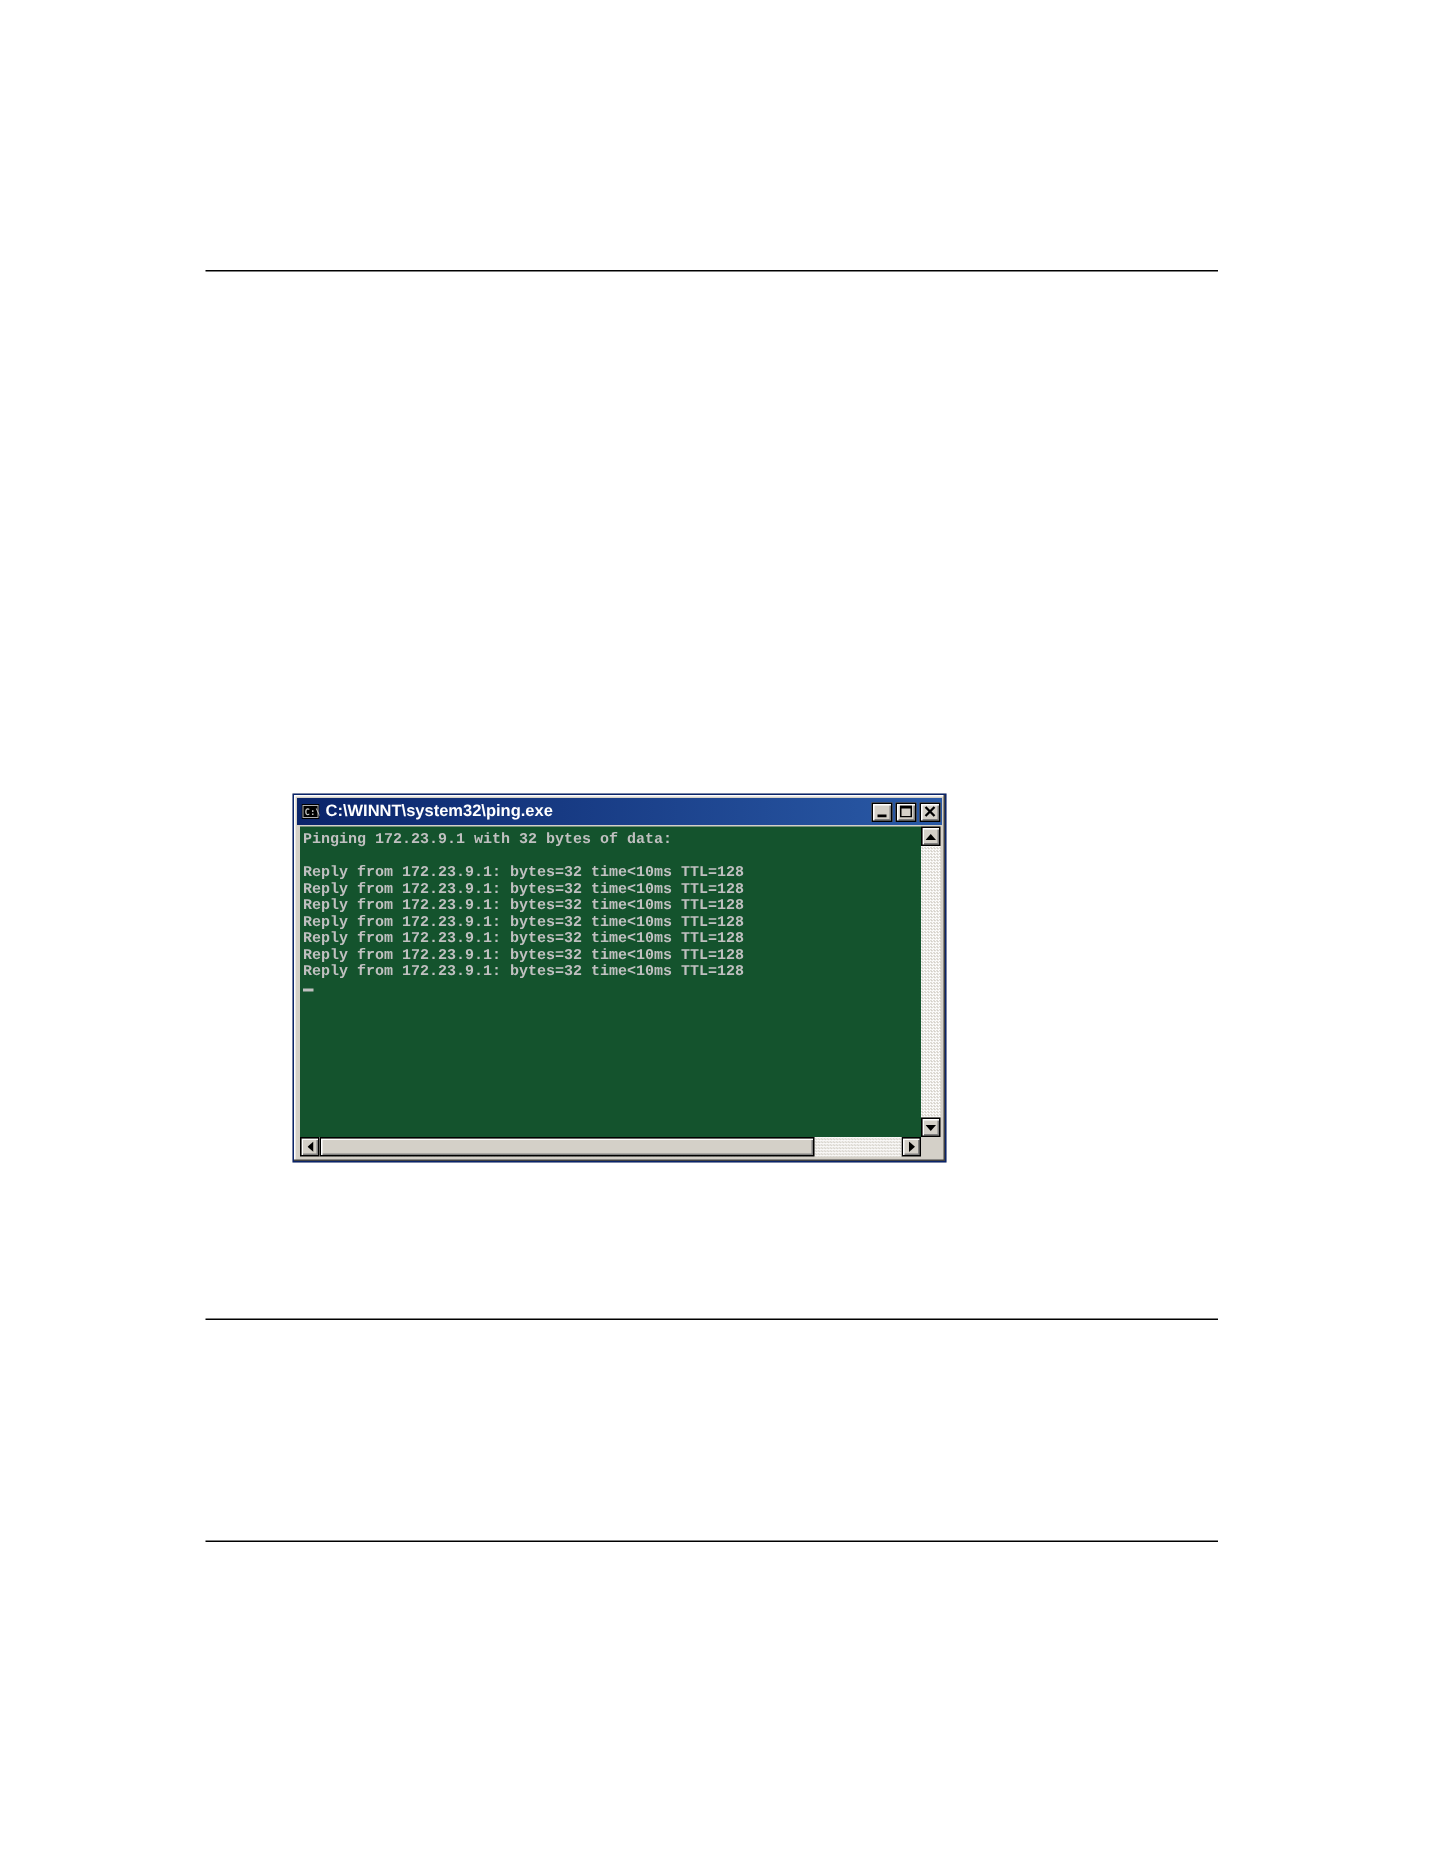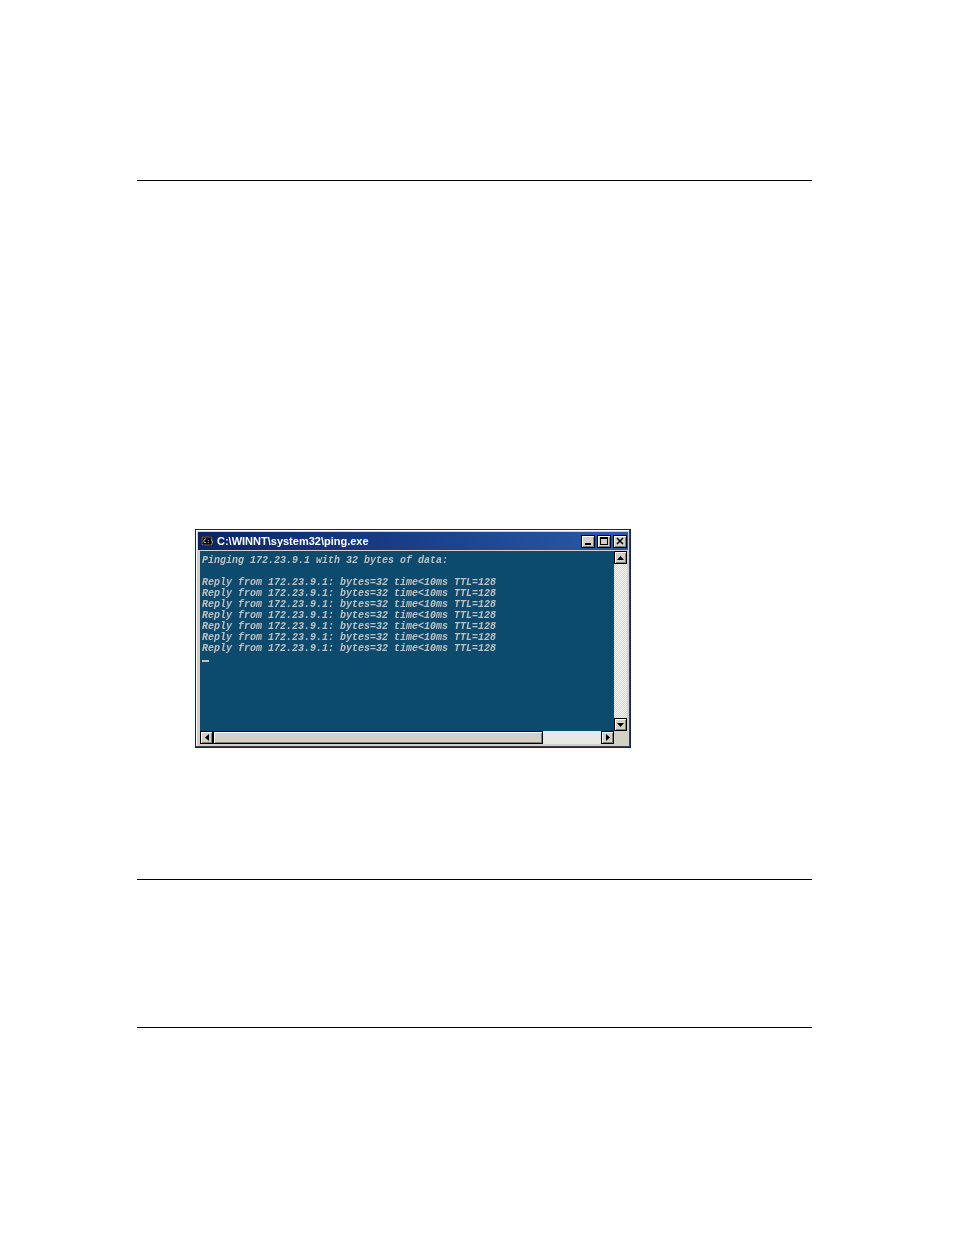--- a/index.html
+++ b/index.html
@@ -19,21 +19,21 @@
     }
     .hr3{
       position:absolute; left:137px; top:1027px; width:675px; height:1px;
       background:#000;
     }
 
     
     .win{
       position:absolute;
       left:195px; top:529px;
-      width:436px; height:219px;
+      width:436px; height:246px;
       background:#d4d0c8;
       border:1px solid #0a246a;
       box-shadow:inset -1px -1px 0 #404040,
                  inset 1px 1px 0 #ffffff;
     }
     .titlebar{
       display:flex;
       align-items:center;
       height:18px;
       margin:2px 2px 0 2px;
@@ -61,30 +61,29 @@
       border:1px solid #000;
       box-shadow:inset 1px 1px 0 #fff,
                  inset -1px -1px 0 #808080;
       display:flex; align-items:center; justify-content:center;
     }
     .winbtn svg{display:block;}
     .console{
       position:absolute;
       left:4px; top:21px;
       right:16px; bottom:16px;
-      background:#0c4a6e;
+      background:#14532d;
       color:#c0c0c0;
       font-family:"Courier New",monospace;
       font-size:10px;
       line-height:11px;
       white-space:pre;
       padding:4px 2px;
       overflow:hidden;
       font-weight:bold;
-      font-style:italic;
     }
     .cursor{
       display:inline-block;
       width:7px; height:2px;
       background:#c0c0c0;
     }
 
     
     .vscroll{
       position:absolute;

